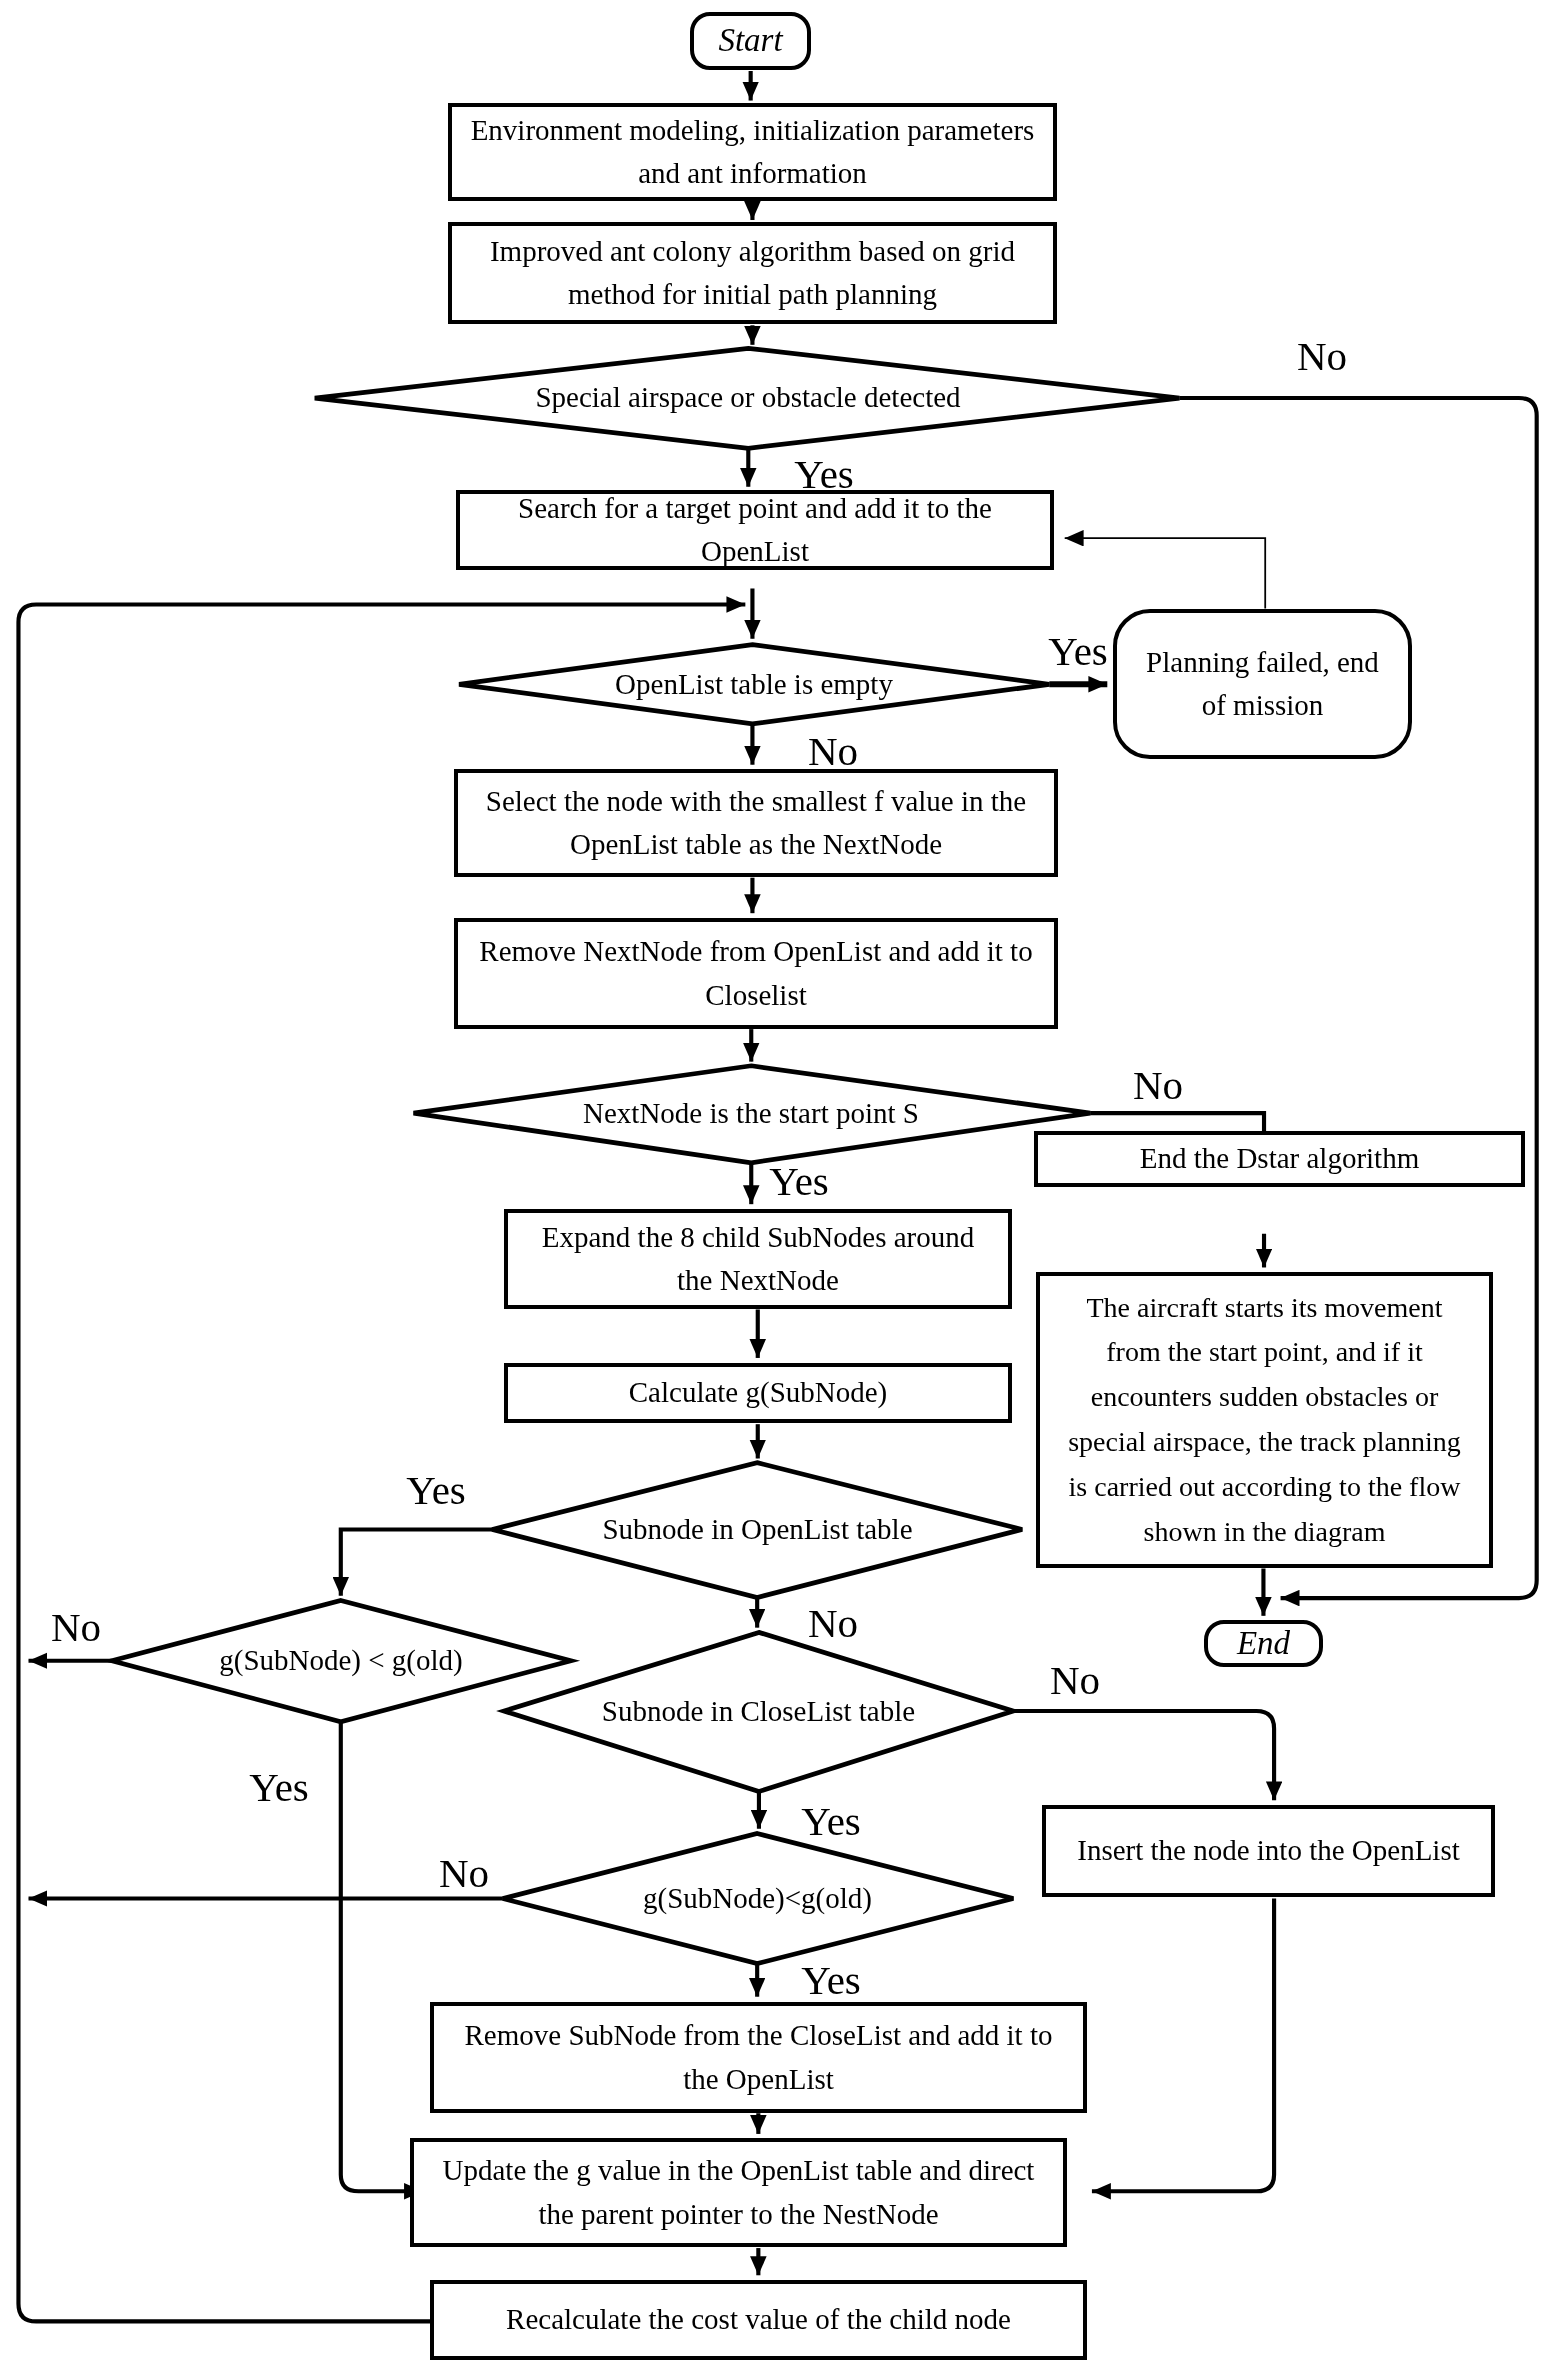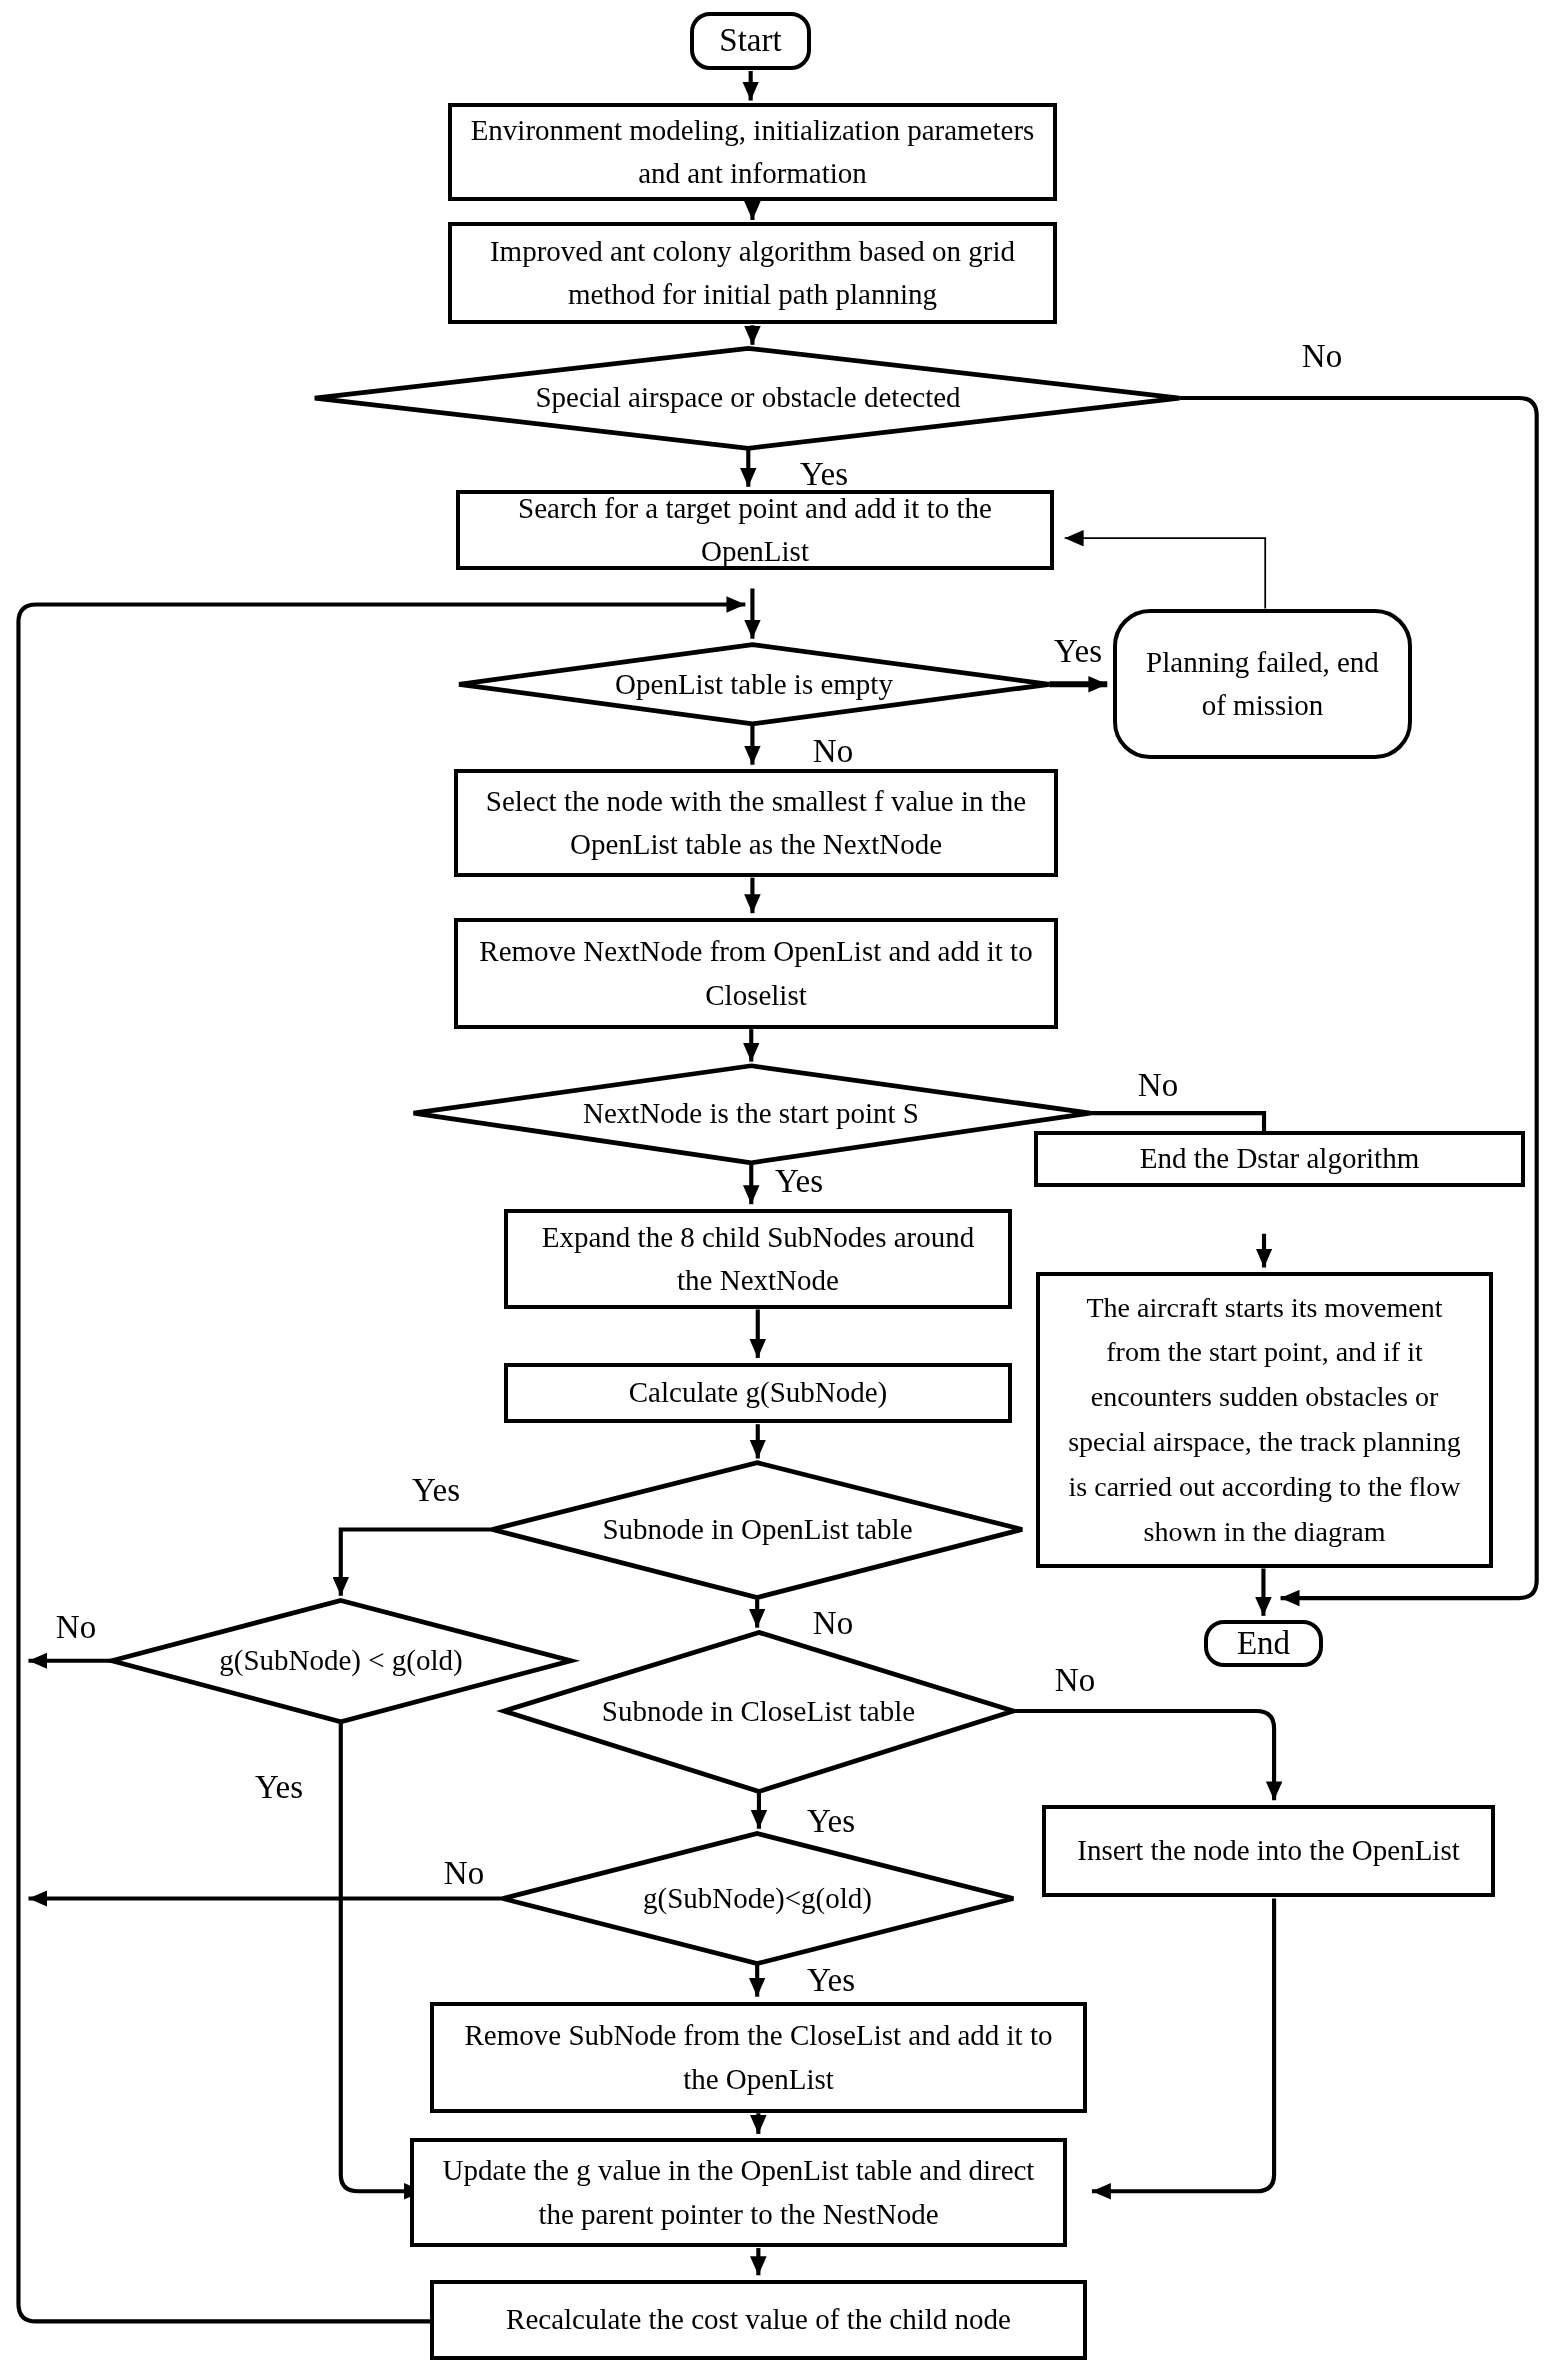--- a/index.html
+++ b/index.html
@@ -6,22 +6,22 @@
   #canvas{position:relative;width:1551px;height:2377px;background:#ffffff;
           font-family:"Liberation Serif","DejaVu Serif",serif;color:#000;overflow:hidden;}
   #wires{position:absolute;left:0;top:0;width:1551px;height:2377px;}
   .node{position:absolute;box-sizing:border-box;display:flex;align-items:center;justify-content:center;
         text-align:center;background:#ffffff;font-size:29px;line-height:1.5;}
   .rect{border:4.7px solid #000;}
   .round{border:4.7px solid #000;border-radius:20px;}
   .round-big{border:4.7px solid #000;border-radius:37px;}
   .dtext{position:absolute;display:flex;align-items:center;justify-content:center;text-align:center;
          font-size:29px;line-height:1.2;background:transparent;}
-  .elabel{position:absolute;transform:translate(-50%,-50%);font-size:33px;line-height:1;white-space:nowrap;}
-  .big{font-size:33px;}
+  .elabel{position:absolute;transform:translate(-50%,-50%);font-size:41px;line-height:1;white-space:nowrap;}
+  .big{font-size:33px;font-style:italic;}
   .air{font-size:28px;line-height:1.6;padding:0 21px;}
   .pad{padding:15px 18px;}
 </style>
 </head>
 <body>
 
 <div id="canvas">
 
   <svg id="wires" viewBox="0 0 2622 4019">
     <defs>

